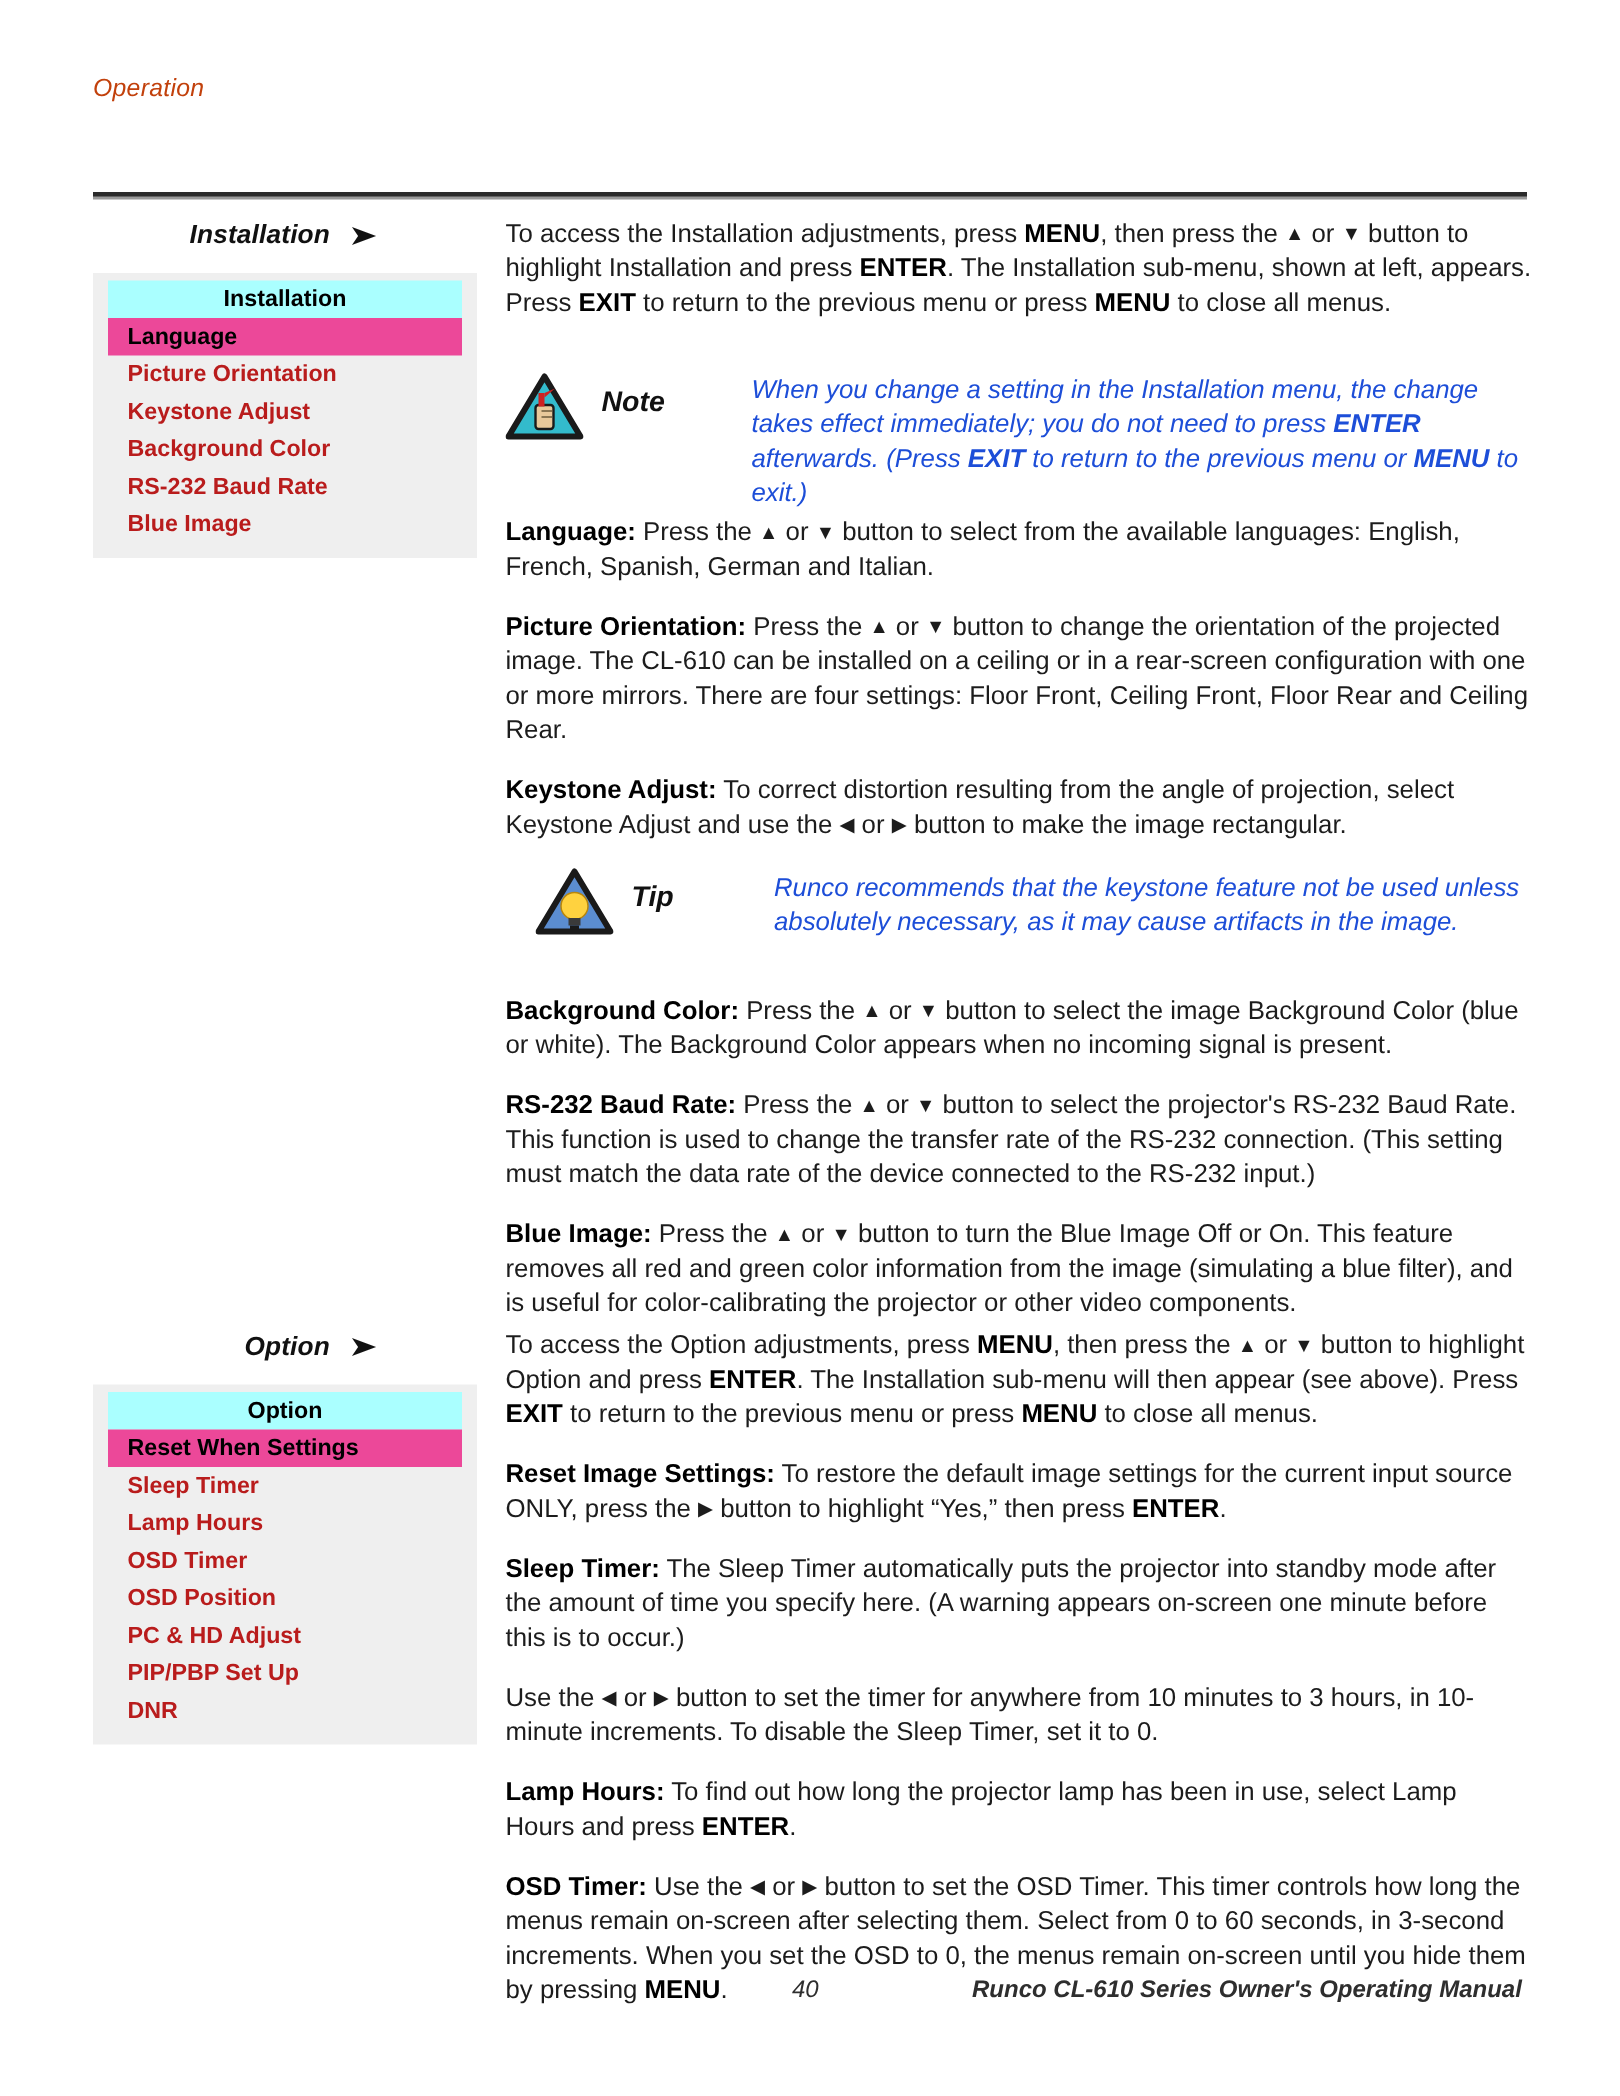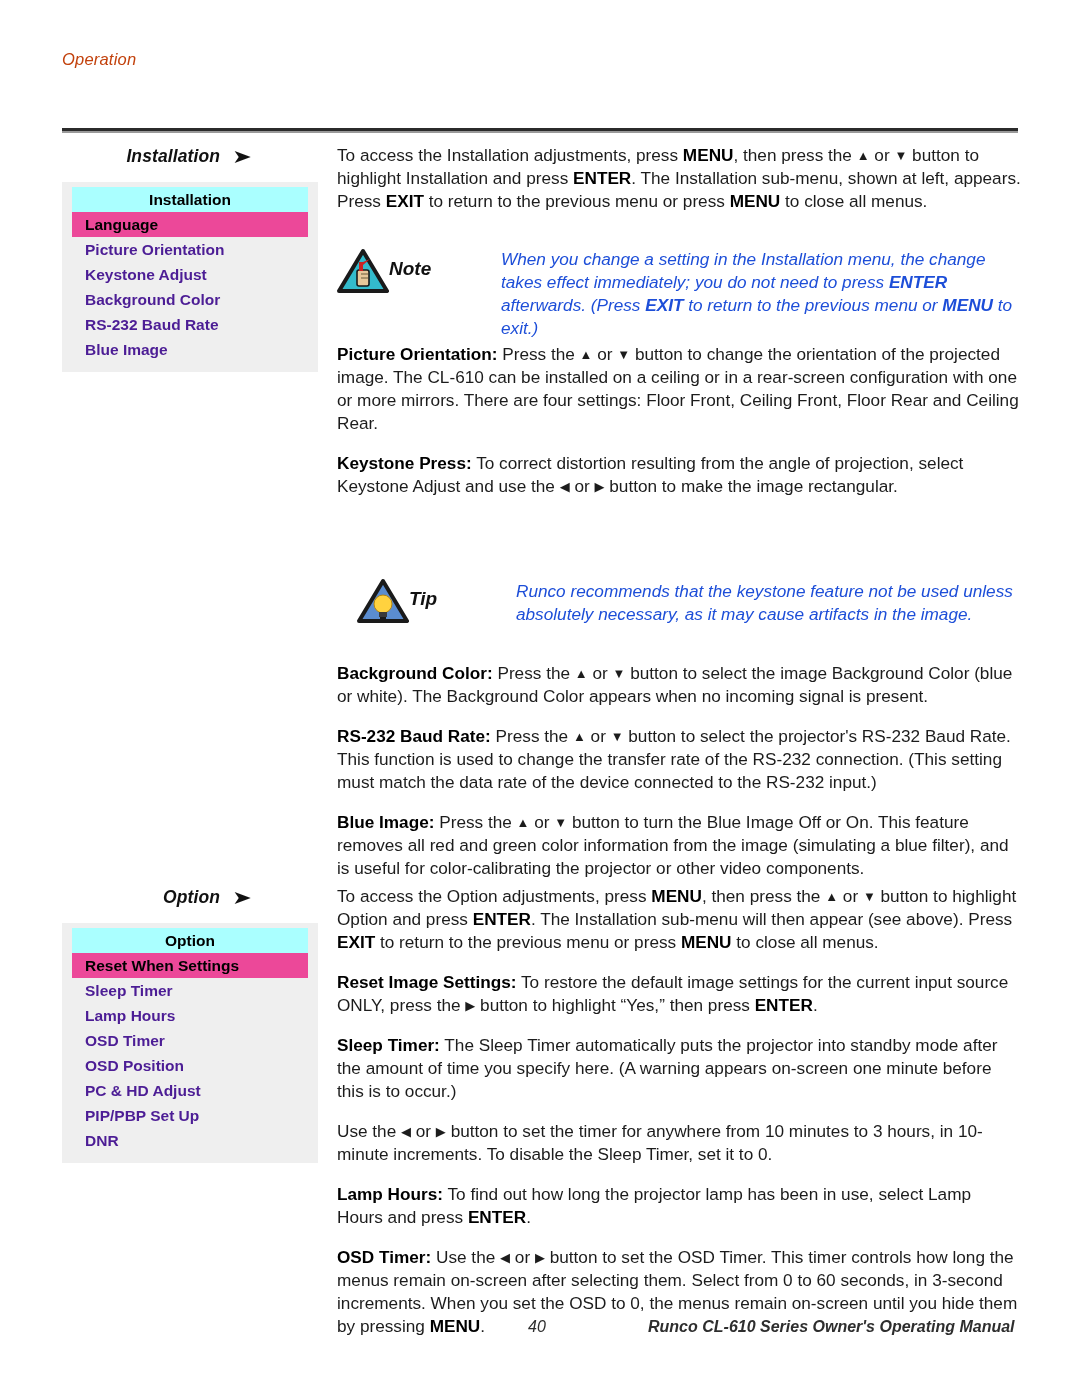--- a/index.html
+++ b/index.html
@@ -82,21 +82,21 @@
     line-height: 25px;
     height: 25px;
     margin: 5px 10px 0 10px;
   }
   .osd-row {
     font-weight: bold;
     font-size: 15.5px;
     line-height: 25px;
     height: 25px;
     padding-left: 13px;
-    color: #4c1d95;
+    color: #b91c1c;
     margin: 0 10px;
     white-space: nowrap;
   }
   .osd-row.selected {
     background: #ec4899;
     color: #000;
   }
 
   
   .body-col {
@@ -130,21 +130,21 @@
     position: relative;
     width: 52px;
     height: 46px;
     flex: none;
   }
   .admon-word {
     font-style: italic;
     font-weight: bold;
     font-size: 19px;
     color: #111;
-    margin-left: 0;
+    margin-left: 12px;
     margin-top: 10px;
     flex: none;
   }
   .admon-text {
     margin-left: 0;
     font-style: italic;
     font-size: 17.2px;
     line-height: 23px;
     color: #1d4ed8;
   }
@@ -212,24 +212,25 @@
       <path d="M26 14 L33 11 L26 17 Z" fill="#CC2222"></path>
       <line x1="24" y1="26" x2="31" y2="26" stroke="#6b5a3a" stroke-width="1"></line>
       <line x1="24" y1="30" x2="31" y2="30" stroke="#6b5a3a" stroke-width="1"></line>
     </svg>
   </div>
   <div class="admon-word">Note</div>
   <div class="admon-text"><span>When you change a setting in the Installation menu, the change takes effect immediately; you do not need to press </span><b>ENTER</b><span> afterwards. (Press </span><b>EXIT</b><span> to return to the previous menu or </span><b>MENU</b><span> to exit.)</span></div>
 </div>
 
 <div class="body-col" style="top:343px;">
+  <p class="para"><b>Language:</b><span> Press the </span><span class="tri">▲</span><span> or </span><span class="tri">▼</span><span> button to select from the available languages: English, French, Spanish, German and Italian.</span></p>
 
   <p class="para"><b>Picture Orientation:</b><span> Press the </span><span class="tri">▲</span><span> or </span><span class="tri">▼</span><span> button to change the orientation of the projected image. The CL-610 can be installed on a ceiling or in a rear-screen configuration with one or more mirrors. There are four settings: Floor Front, Ceiling Front, Floor Rear and Ceiling Rear.</span></p>
 
-  <p class="para"><b>Keystone Press:</b><span> To correct distortion resulting from the angle of projection, select Keystone Adjust and use the </span><span class="tri">◀</span><span> or </span><span class="tri">▶</span><span> button to make the image rectangular.</span></p>
+  <p class="para"><b>Keystone Adjust:</b><span> To correct distortion resulting from the angle of projection, select Keystone Adjust and use the </span><span class="tri">◀</span><span> or </span><span class="tri">▶</span><span> button to make the image rectangular.</span></p>
 </div>
 
 <div class="admonition" id="tip-block">
   <div class="admon-icon">
     <svg width="52" height="46" viewBox="0 0 52 46" xmlns="http://www.w3.org/2000/svg">
       <polygon points="26,3 50,43 2,43" fill="#5B8DD0" stroke="#1a1a1a" stroke-width="4" stroke-linejoin="round"></polygon>
       <circle cx="26" cy="26" r="9" fill="#FFD23F" stroke="#b9860b" stroke-width="1"></circle>
       <rect x="22" y="34" width="8" height="5" fill="#3a3a3a"></rect>
       <rect x="23" y="39" width="6" height="2.5" fill="#1a1a1a"></rect>
     </svg>

